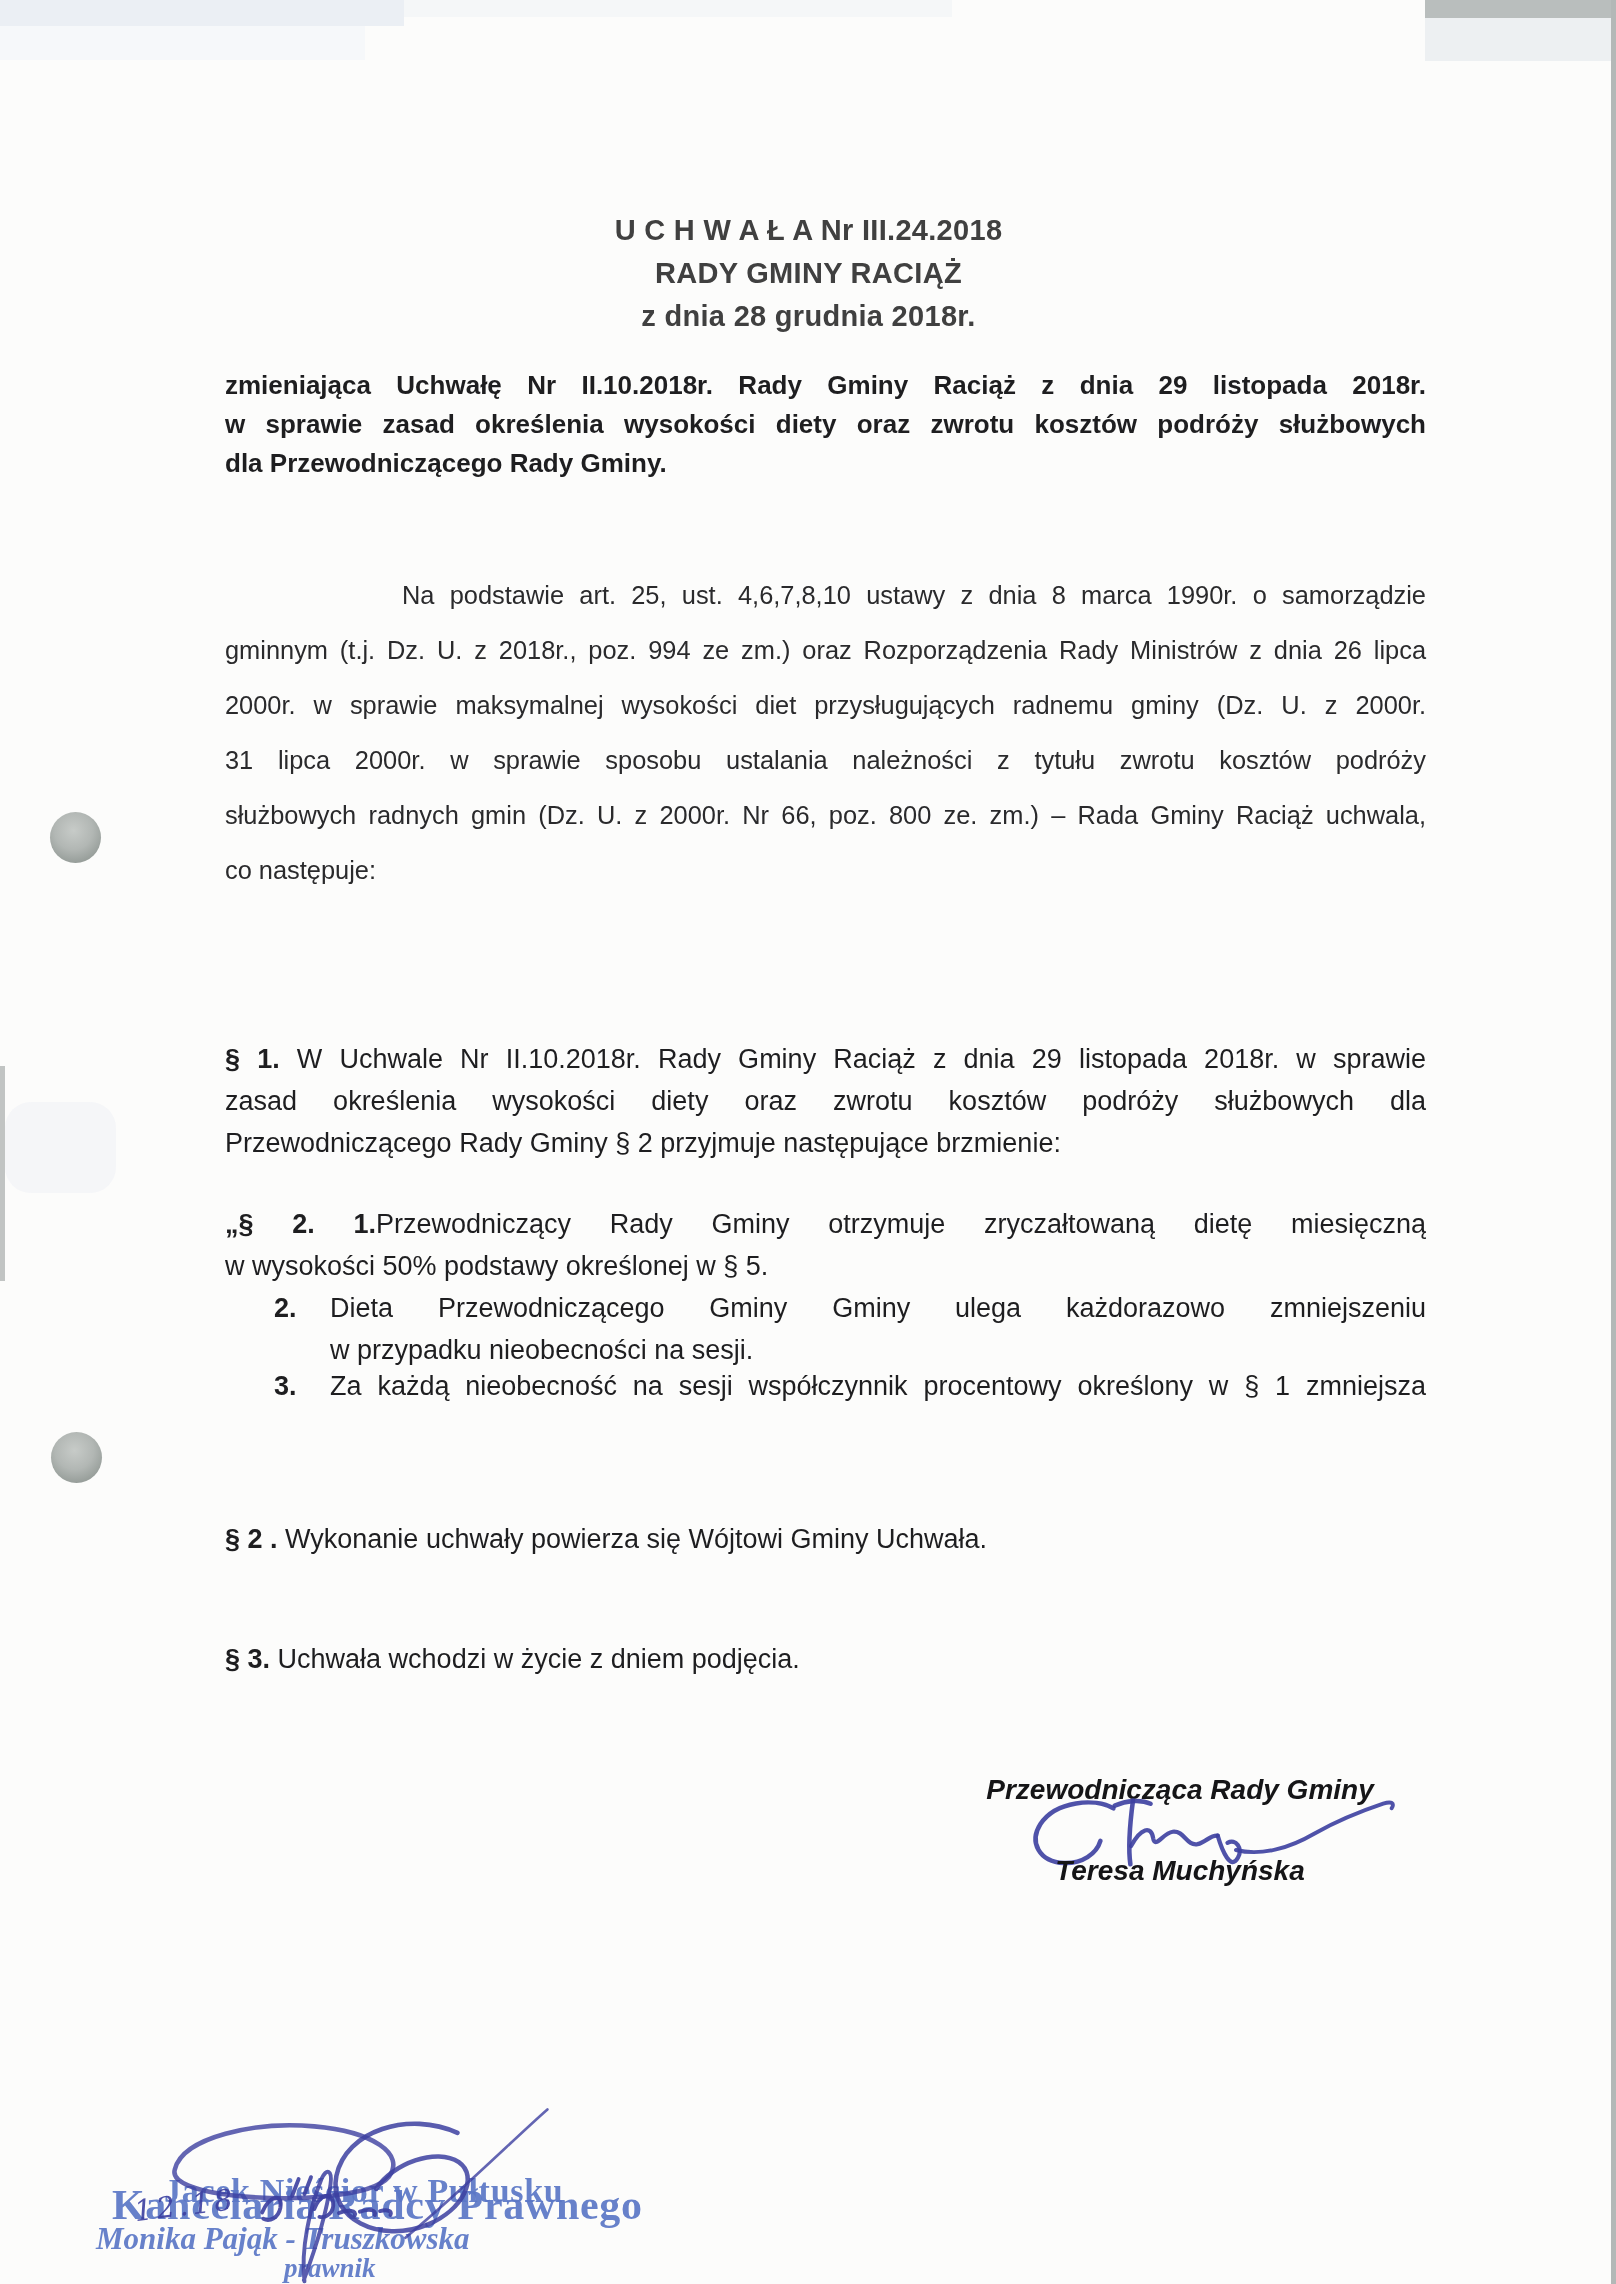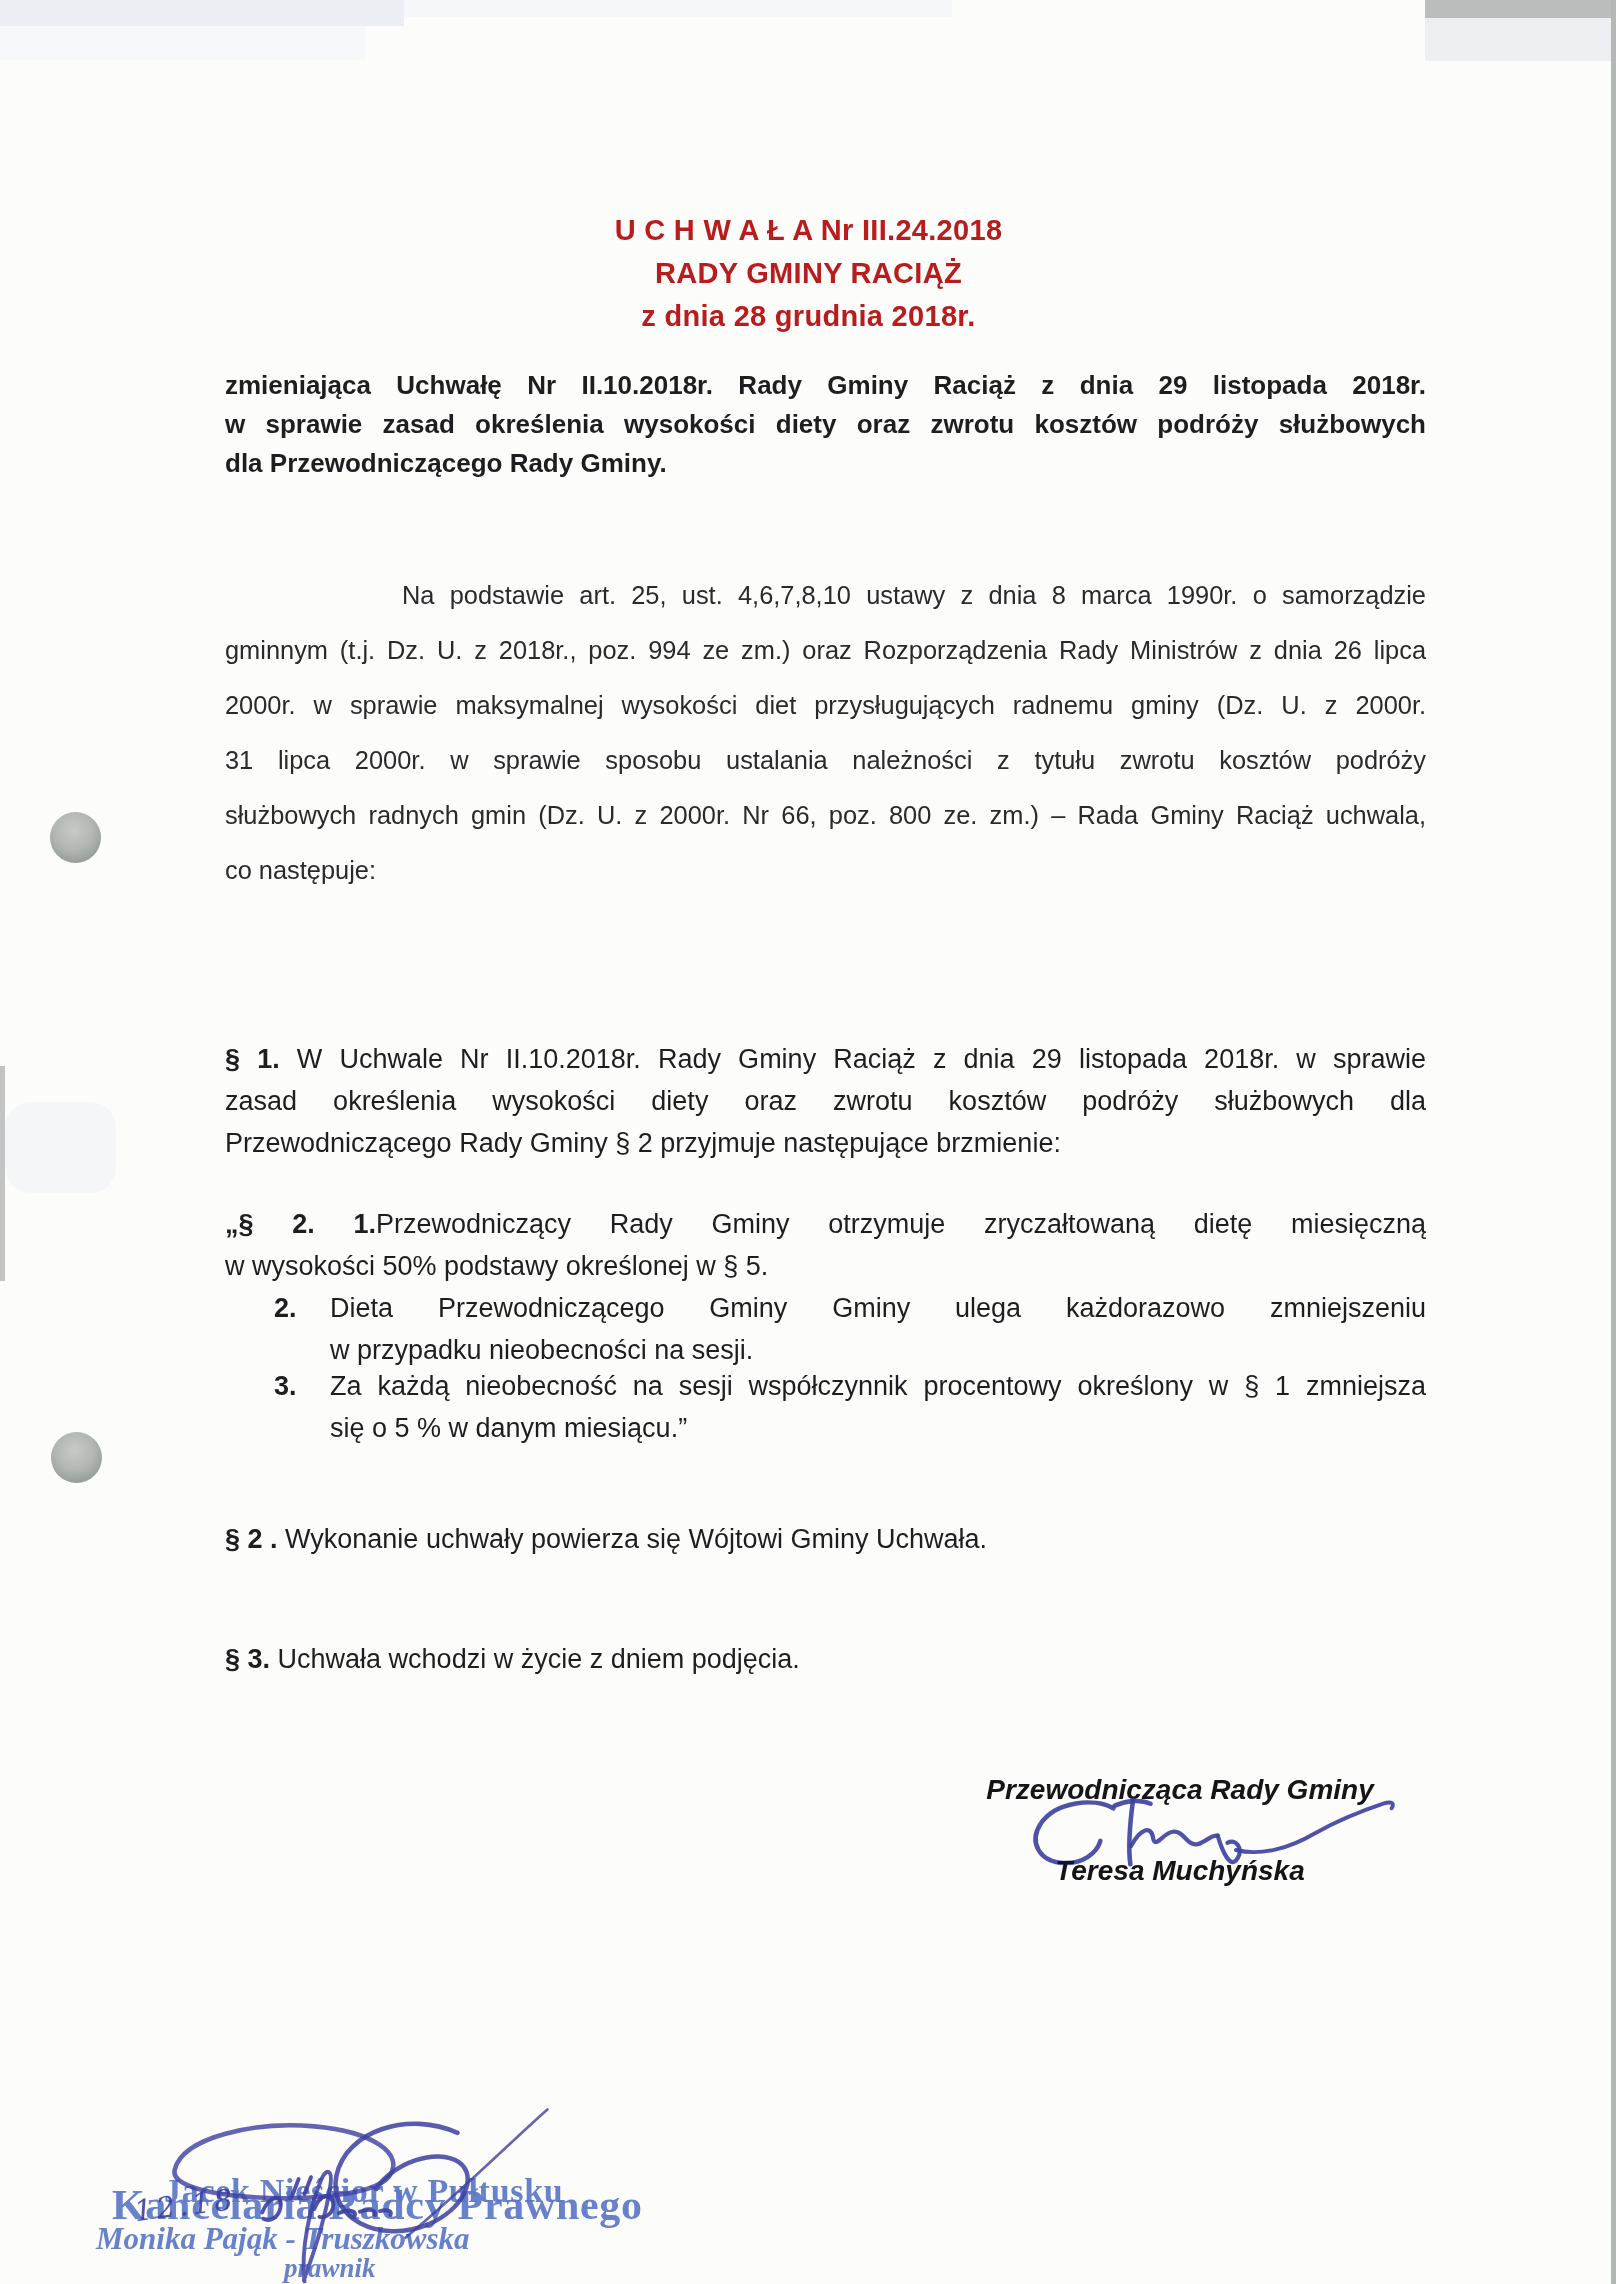--- a/index.html
+++ b/index.html
@@ -7,21 +7,21 @@
     position:relative;width:1617px;height:2284px;background:#fcfcfb;
     font-family:"Liberation Sans",sans-serif;color:#1e1e20;overflow:hidden;
   }
   .abs{position:absolute;}
   .ln{white-space:nowrap;}
   .j{text-align:justify;text-align-last:justify;}
   .b{font-weight:bold;}
 
   
   .title{left:0;right:0;top:209px;text-align:center;font-weight:bold;
-         font-size:29px;line-height:43px;color:#b91c1c;letter-spacing:0.3px;}
+         font-size:29px;line-height:43px;color:#404040;letter-spacing:0.3px;}
 
   
   .intro{left:225px;top:366px;width:1201px;font-weight:bold;font-size:26px;line-height:39px;}
 
   
   .legal{left:225px;top:568px;width:1201px;font-size:25.4px;line-height:55px;color:#2a2a2c;}
   .legal .first{text-indent:177px;}
 
   
   .sec1{left:225px;top:1038px;width:1201px;font-size:27px;line-height:42px;}
@@ -121,21 +121,20 @@
     <div class="lt">
       <div class="ln j">Dieta Przewodniczącego Gminy Gminy ulega każdorazowo zmniejszeniu</div>
       <div class="ln">w przypadku nieobecności na sesji.</div>
     </div>
   </div>
 
   <div class="abs li" style="left:274px;top:1365px;width:1152px;">
     <span class="num">3.</span>
     <div class="lt">
       <div class="ln j">Za każdą nieobecność na sesji współczynnik procentowy określony w § 1 zmniejsza</div>
-      <div class="ln">się o 5 % w danym miesiącu.”</div>
     </div>
   </div>
 
   <div class="abs ln sec-line" style="left:225px;top:1524px;"><b class="b">§ 2 .</b> <span>Wykonanie uchwały powierza się Wójtowi Gminy Uchwała.</span></div>
 
   <div class="abs ln sec-line" style="left:225px;top:1644px;"><b class="b">§ 3.</b> <span>Uchwała wchodzi w życie z dniem podjęcia.</span></div>
 
   <div class="abs ln sig-role">Przewodnicząca Rady Gminy</div>
   <svg class="ink" style="left:1017px;top:1786px;" width="404" height="98" viewBox="0 0 620 150">
     <path d="M148,34 C120,18 60,22 36,58 C18,86 34,116 72,118 C100,119 122,104 128,84" stroke-width="7" opacity=".9"></path>

